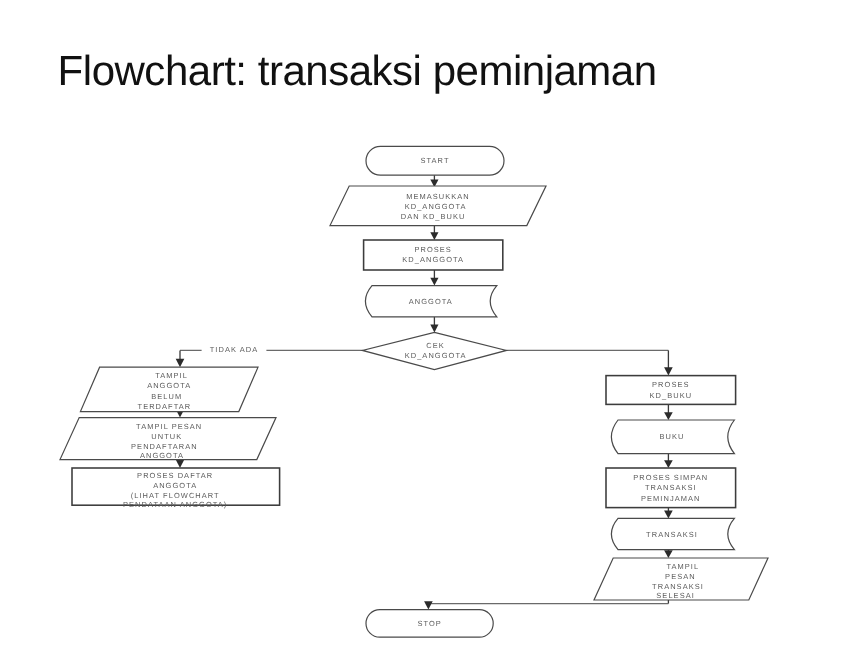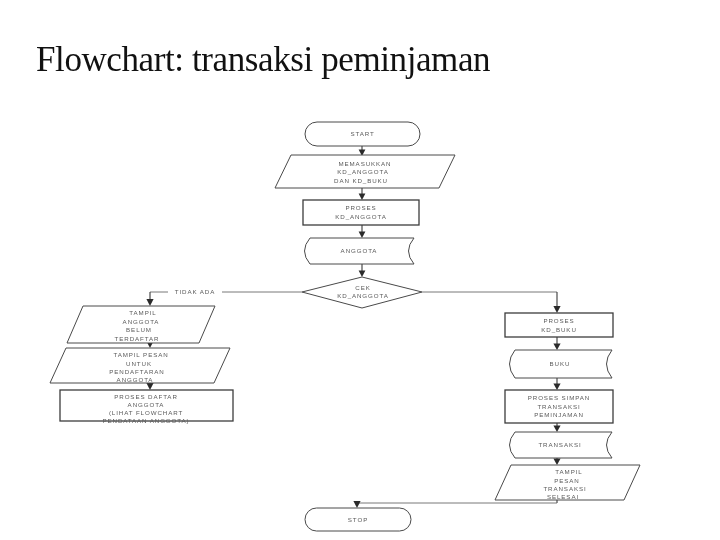--- a/index.html
+++ b/index.html
@@ -16,23 +16,23 @@
   }
   #slide {
     position: absolute;
     left: 0; top: 0;
     width: 720px;
     height: 540px;
     background: #ffffff;
   }
   #title {
     position: absolute;
-    left: 36px;
+    left: 48px;
     top: 40px;
-    font-family: Liberation Serif, serif;
+    font-family: Liberation Sans, sans-serif;
     font-size: 35px;
     font-weight: 400;
     color: #111111;
     letter-spacing: -0.4px;
     white-space: nowrap;
     text-align: right;
   }
   #chart-svg {
     position: absolute;
     left: 0;

